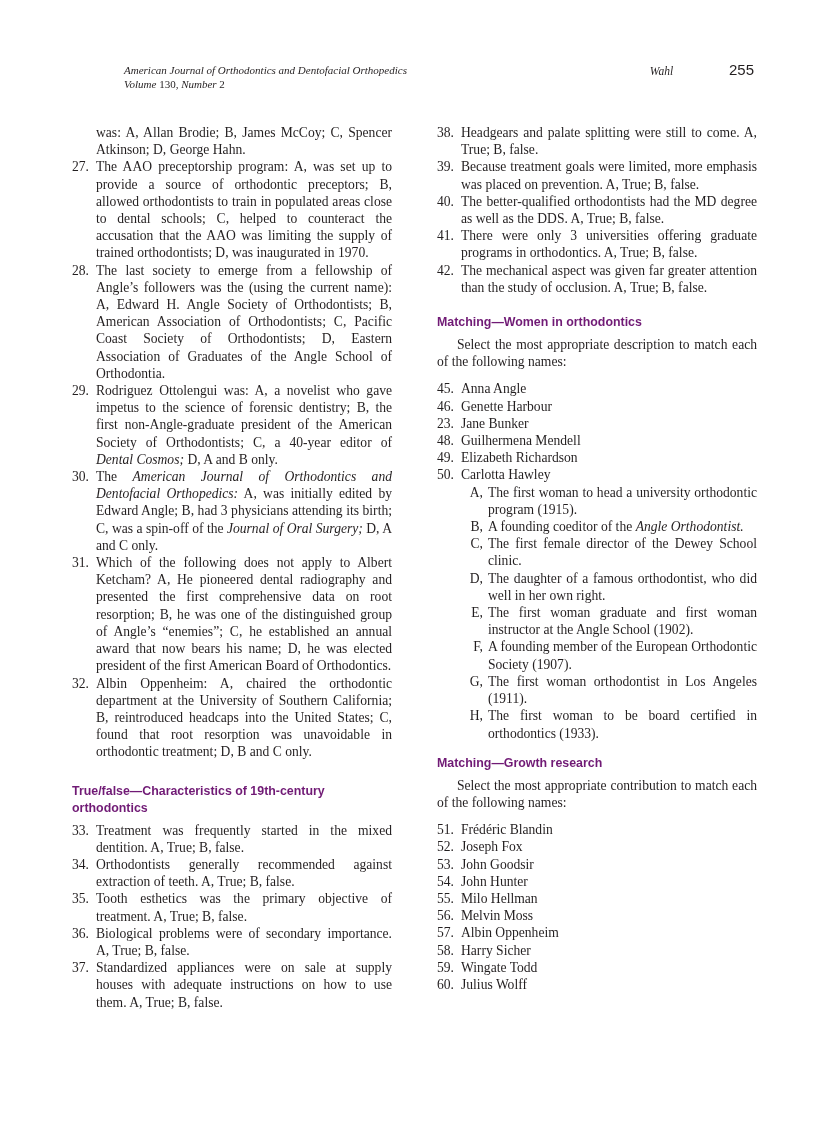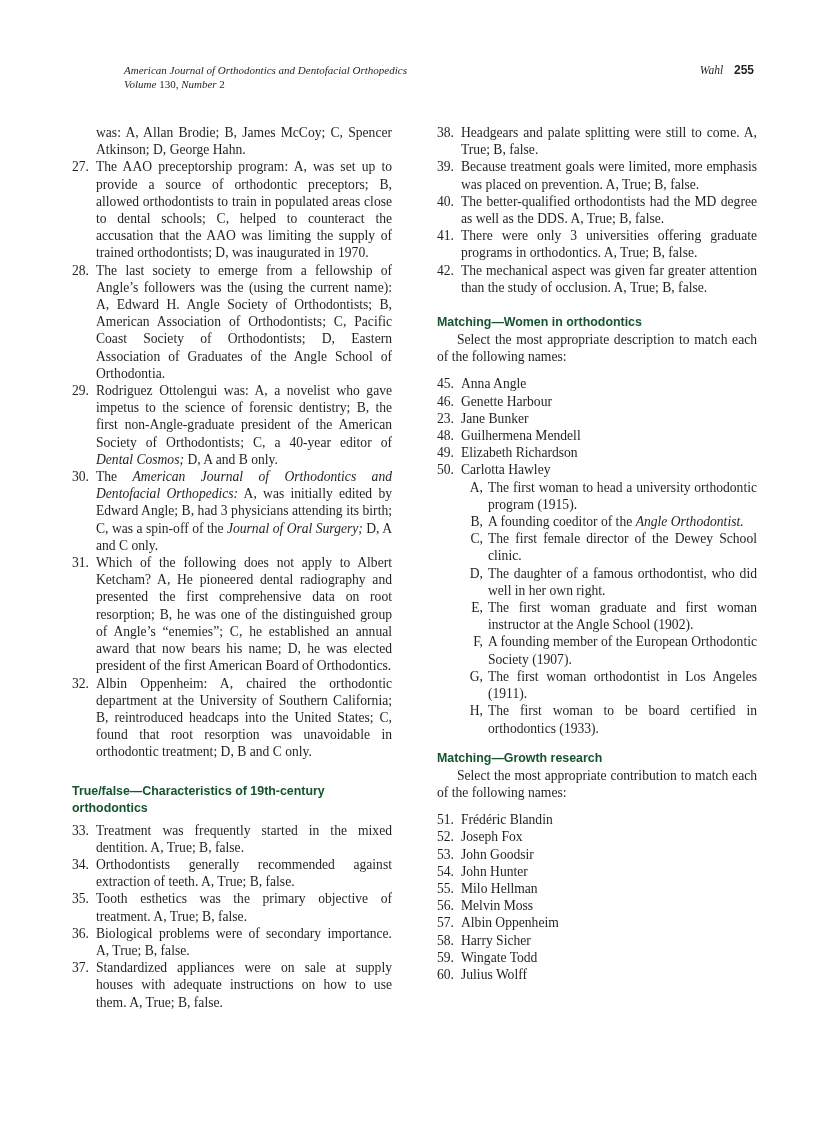--- a/index.html
+++ b/index.html
@@ -11,41 +11,41 @@
   .header-left {
     position: absolute; left: 84px; top: 63px;
     font-style: italic; font-size: 11px; line-height: 14px; margin-left: 40px;
   }
   .header-left .line .num { font-style: normal; }
   .header-right {
     position: absolute; right: 84px; top: 63px;
     font-size: 11.5px; line-height: 14px;
   }
   .header-right .author { font-style: italic; margin-right: 8px; }
-  .header-right .page { font-family: "Liberation Sans", "DejaVu Sans", sans-serif; font-weight: bold; font-size: 12px; }
+  .header-right .page { font-family: "Liberation Sans", "DejaVu Sans", sans-serif; font-weight: normal; font-size: 15px; margin-left: 45px; }
 
   .col { position: absolute; top: 124px; width: 320px; font-size: 13.6px; line-height: 17.2px; }
   .col-left { left: 72px; }
   .col-right { left: 437px; }
 
   .q { display: flex; text-align: justify; }
   .q .n { width: 24px; flex: 0 0 24px; text-align: left; }
   .q .t { flex: 1; text-align: justify; }
   .cont { padding-left: 24px; text-align: justify; }
 
   .opt { display: flex; padding-left: 24px; text-align: justify; }
   .opt .l { width: 27px; flex: 0 0 27px; text-align: right; padding-right: 5px; box-sizing: border-box; }
   .opt .t { flex: 1; text-align: justify; }
 
   .section-title {
     font-family: "Liberation Sans", "DejaVu Sans", sans-serif;
-    font-size: 12.4px; line-height: 17px; color: #14532d;
+    font-size: 12.4px; line-height: 17px; color: #701a75;
     margin: 0;
   }
-  .instr { text-indent: 20px; text-align: justify; }
+  .instr { text-indent: 20px; text-align: justify; margin-top: 5px; }
   .names { margin-top: 10px; }
   .names .q { text-align: left; }
   em { font-style: italic; }
 </style>
 </head>
 <body>
 
 <div class="header-left">
   <div class="line">American Journal of Orthodontics and Dentofacial Orthopedics</div>
   <div class="line">

